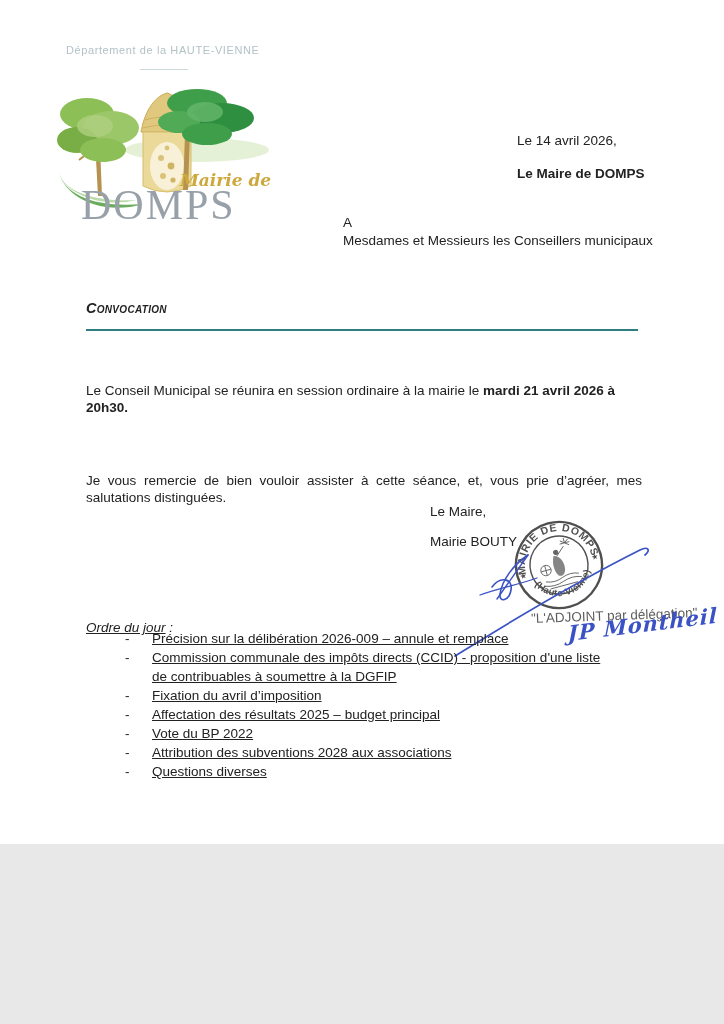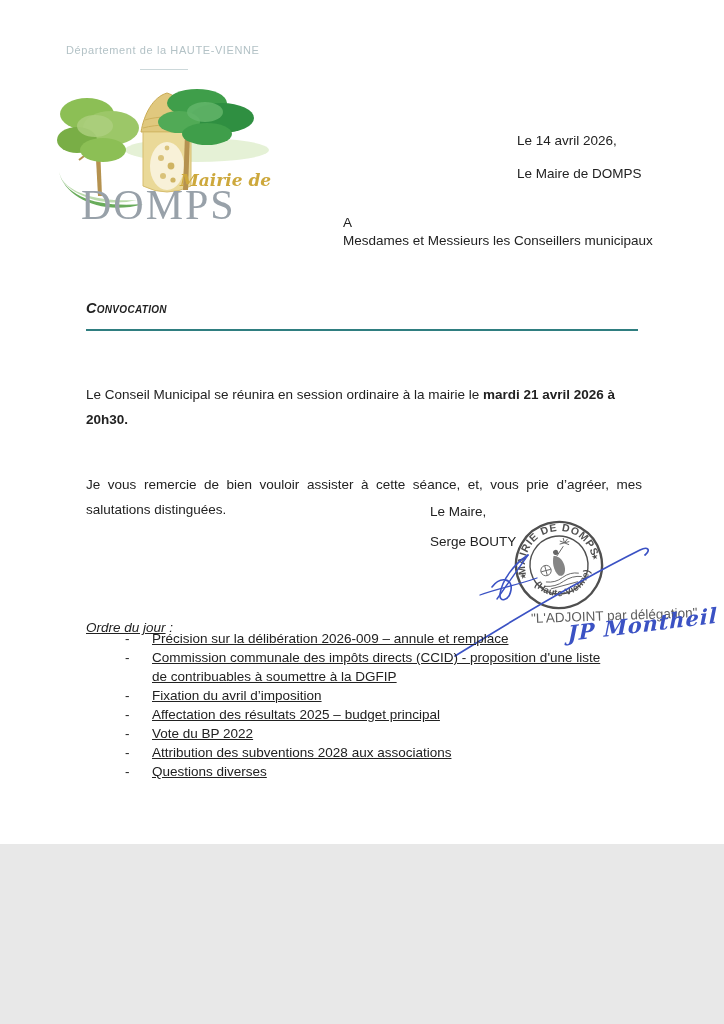--- a/index.html
+++ b/index.html
@@ -33,38 +33,38 @@
     font-size:17px;fill:#cda83c;
   }
   .logo-name{
     font-family:"Liberation Serif", serif;
     font-size:42px;letter-spacing:2px;
     fill:#98a1a9;
   }
 
   
   .date-line{left:517px;top:133px;font-size:13.5px;}
-  .sender-line{left:517px;top:166px;font-size:13.5px;font-weight:normal;}
+  .sender-line{left:517px;top:166px;font-size:13.5px;font-weight:bold;}
   .recipient-block{left:343px;top:214px;font-size:13.5px;line-height:18px;}
 
   
   .subject-left{
     left:86px;top:300px;
     font-size:14.5px;font-weight:bold;font-style:italic;
     font-variant:small-caps;letter-spacing:.3px;
   }
   .rule{left:86px;top:329px;width:552px;height:2px;background:#2f7e80;}
   .subject-right{
     left:86px;top:337px;width:552px;text-align:right;
     font-size:14.5px;font-weight:bold;font-style:italic;
     font-variant:small-caps;letter-spacing:.3px;
   }
 
   
-  .para{left:86px;width:556px;font-size:13.5px;line-height:25px;margin:0;}
+  .para{left:86px;width:556px;font-size:13.5px;line-height:17px;margin:0;}
   .p1{top:382px;}
   .p2{top:418px;text-align:justify;}
   .p3{top:472px;text-align:justify;}
 
   
   .sig-title{left:430px;top:504px;font-size:13.5px;}
   .sig-name{left:430px;top:534px;font-size:13.5px;}
   .stamp{left:513px;top:519px;width:92px;height:92px;}
   .flourish{left:440px;top:528px;width:235px;height:138px;pointer-events:none;}
   .delegation{
@@ -149,21 +149,21 @@
     <div>Mesdames et Messieurs les Conseillers municipaux</div>
   </div>
 
   <div class="abs subject-left">Convocation</div>
   <div class="abs rule"></div>
 
   <p class="abs para p1"><span>Le Conseil Municipal se réunira en session ordinaire à la mairie le </span><strong>mardi 21 avril 2026 à 20h30.</strong></p>
   <p class="abs para p3">Je vous remercie de bien vouloir assister à cette séance, et, vous prie d’agréer, mes salutations distinguées.</p>
 
   <div class="abs sig-title">Le Maire,</div>
-  <div class="abs sig-name">Serge BOUTY</div>
+  <div class="abs sig-name">Mairie BOUTY</div>
 
   <svg class="abs stamp" viewBox="0 0 92 92" aria-hidden="true">
     <g transform="rotate(-15 46 46)" stroke="#4f4f4f" fill="none">
       <circle cx="46" cy="46" r="43" stroke-width="2.4"></circle>
       <circle cx="46" cy="46" r="29" stroke-width="1.4"></circle>
       <defs>
         <path id="arcTop" d="M 12,46 A 34,34 0 0 1 80,46"></path>
         <path id="arcBottom" d="M 15,53 A 32,32 0 0 0 77,53"></path>
       </defs>
       <text font-size="10.5" font-weight="bold" letter-spacing="0.8" fill="#4f4f4f" stroke="none" font-family="Liberation Sans, sans-serif">

